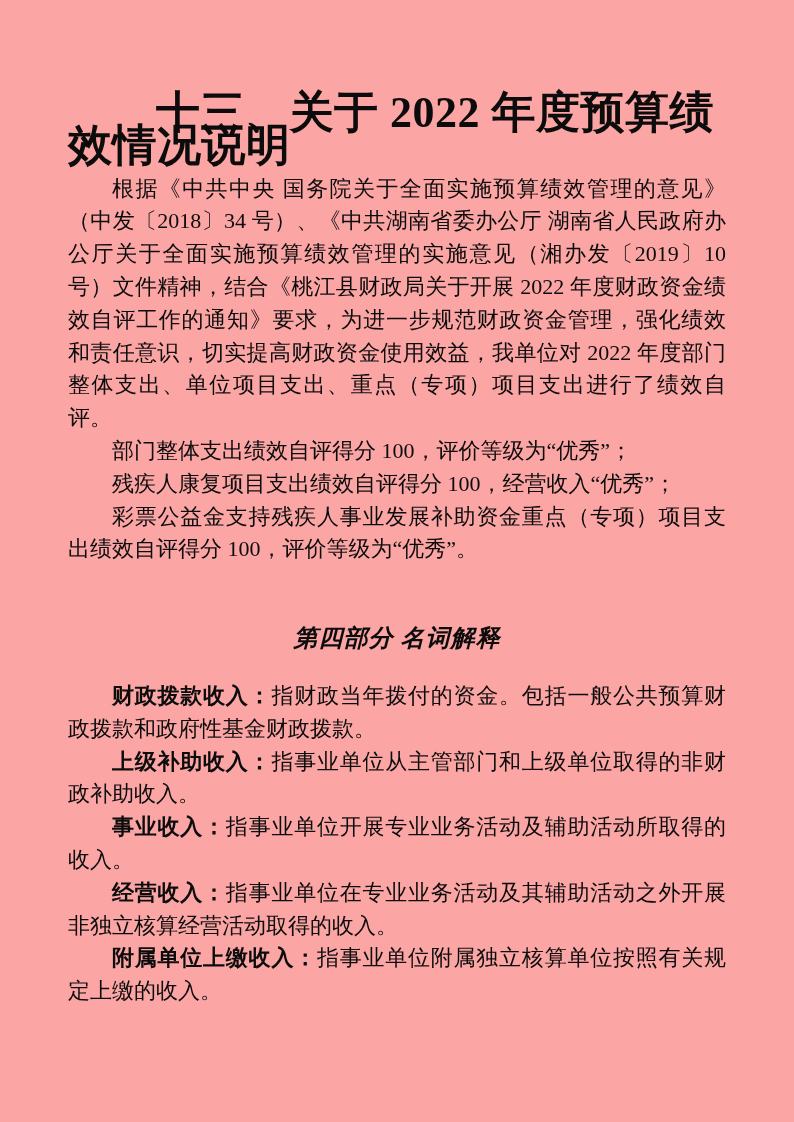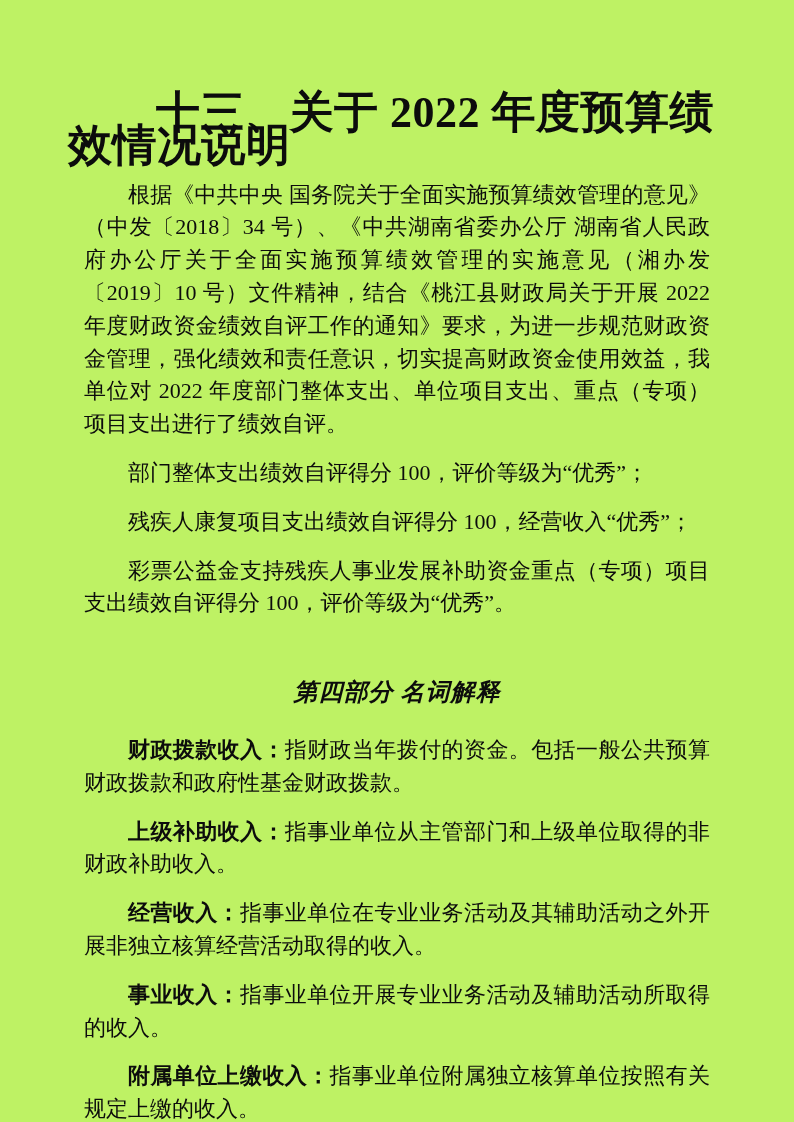--- a/index.html
+++ b/index.html
@@ -5,37 +5,37 @@
   html, body {
     margin: 0;
     padding: 0;
     background: #ffffff;
   }
   .page {
     position: relative;
     width: 794px;
     height: 1122px;
     margin: 0 auto;
-    background: #bef264;
+    background: #fca5a5;
     color: #0c0c0c;
     font-family: "Liberation Serif", "DejaVu Serif", serif;
     font-size: 22px;
     line-height: 32.8px;
     overflow: hidden;
     box-sizing: border-box;
     padding: 97px 68px 0 68px;
   }
   .doc-title {
     font-weight: bold;
     text-indent: 2em;
     margin: 0 0 10px 0;
     letter-spacing: 0.5px;
   }
   p.body-para {
-    margin: 16px;
+    margin: 0;
     text-indent: 2em;
     text-align: justify;
   }
   .section-heading {
     font-weight: bold;
     font-size: 24px;
     text-align: center;
     margin: 56px 0 25px 0;
     letter-spacing: 1px;
     font-style: italic;
@@ -64,25 +64,25 @@
 
   <p class="body-para">
     <span class="term">财政拨款收入：</span><span>指财政当年拨付的资金。包括一般公共预算财政拨款和政府性基金财政拨款。</span>
   </p>
 
   <p class="body-para">
     <span class="term">上级补助收入：</span><span>指事业单位从主管部门和上级单位取得的非财政补助收入。</span>
   </p>
 
   <p class="body-para">
-    <span class="term">经营收入：</span><span>指事业单位在专业业务活动及其辅助活动之外开展非独立核算经营活动取得的收入。</span>
+    <span class="term">事业收入：</span><span>指事业单位开展专业业务活动及辅助活动所取得的收入。</span>
   </p>
 
   <p class="body-para">
-    <span class="term">事业收入：</span><span>指事业单位开展专业业务活动及辅助活动所取得的收入。</span>
+    <span class="term">经营收入：</span><span>指事业单位在专业业务活动及其辅助活动之外开展非独立核算经营活动取得的收入。</span>
   </p>
 
   <p class="body-para">
     <span class="term">附属单位上缴收入：</span><span>指事业单位附属独立核算单位按照有关规定上缴的收入。</span>
   </p>
 
 
 </div>
 
 </body></html>

